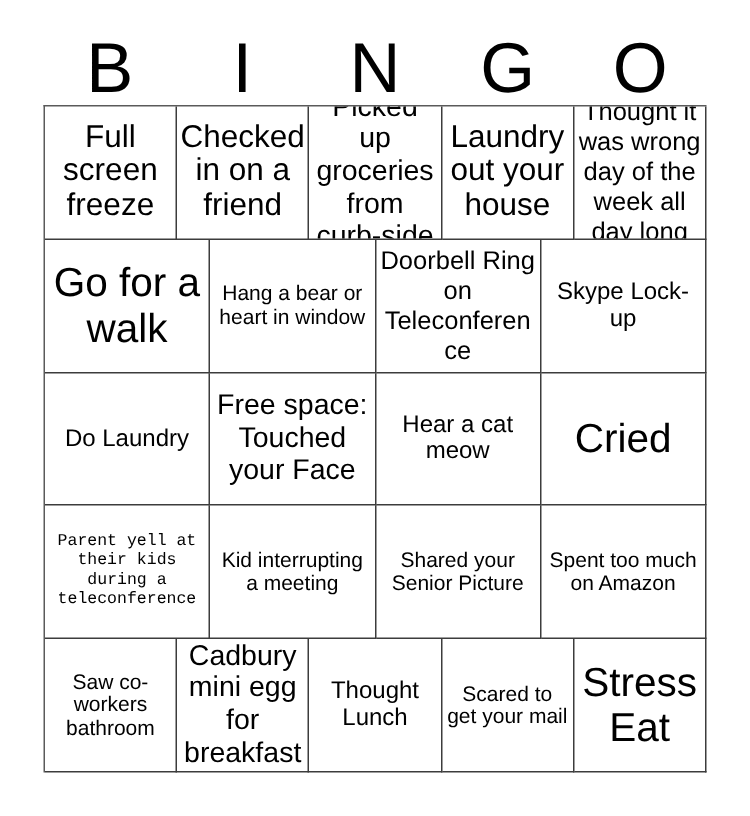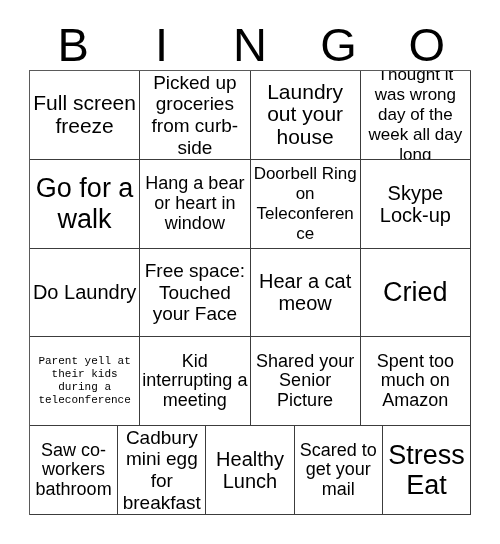--- a/index.html
+++ b/index.html
@@ -84,23 +84,23 @@
     width: 100%;
     text-align: center;
     line-height: 1.06;
     word-wrap: break-word;
     overflow-wrap: break-word;
     hyphens: none;
   }
 
   
   .fs-xxl .cell-text { font-size: 27px; line-height: 1.12; }
-  .fs-xl  .cell-text { font-size: 20px; line-height: 1.10; }
+  .fs-xl  .cell-text { font-size: 16px; line-height: 1.10; }
   .fs-lg  .cell-text { font-size: 21px; line-height: 1.09; }
-  .fs-md  .cell-text { font-size: 18px; line-height: 1.09; }
+  .fs-md  .cell-text { font-size: 14px; line-height: 1.09; }
   .fs-sm  .cell-text { font-size: 19px; line-height: 1.14; }
   .fs-xs  .cell-text { font-size: 17px; line-height: 1.17; }
   .fs-xxs .cell-text { font-size: 11px; line-height: 1.20; font-family: Liberation Mono, monospace; }
 </style>
 </head>
 <body>
 
 <div id="card">
 
   <div id="bingo-header">
@@ -110,20 +110,23 @@
     <div class="header-letter">G</div>
     <div class="header-letter">O</div>
   </div>
 
   <div id="bingo-grid">
 
     <div class="bingo-row">
       <div class="bingo-cell fs-lg">
           <span class="cell-text">Full screen freeze</span>
         </div>
+      <div class="bingo-cell fs-lg">
+          <span class="cell-text">Checked in on a friend</span>
+        </div>
       <div class="bingo-cell fs-sm">
           <span class="cell-text">Picked up groceries from curb-side</span>
         </div>
       <div class="bingo-cell fs-lg">
           <span class="cell-text">Laundry out your house</span>
         </div>
       <div class="bingo-cell fs-xs">
           <span class="cell-text">Thought it was wrong day of the week all day long</span>
         </div>
     </div>
@@ -174,21 +177,21 @@
     </div>
 
     <div class="bingo-row">
       <div class="bingo-cell fs-md">
           <span class="cell-text">Saw co-workers bathroom</span>
         </div>
       <div class="bingo-cell fs-sm">
           <span class="cell-text">Cadbury mini egg for breakfast</span>
         </div>
       <div class="bingo-cell fs-xl">
-          <span class="cell-text">Healthy Lunch</span>
+          <span class="cell-text">Thought Lunch</span>
         </div>
       <div class="bingo-cell fs-md">
           <span class="cell-text">Scared to get your mail</span>
         </div>
       <div class="bingo-cell fs-xxl">
           <span class="cell-text">Stress Eat</span>
         </div>
     </div>
 
   </div>

